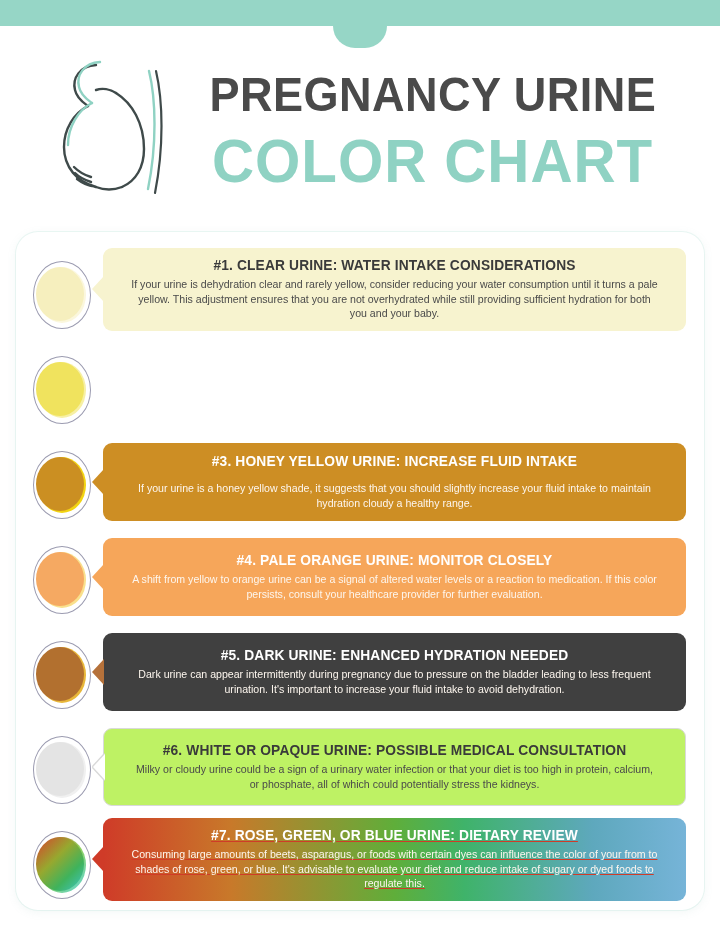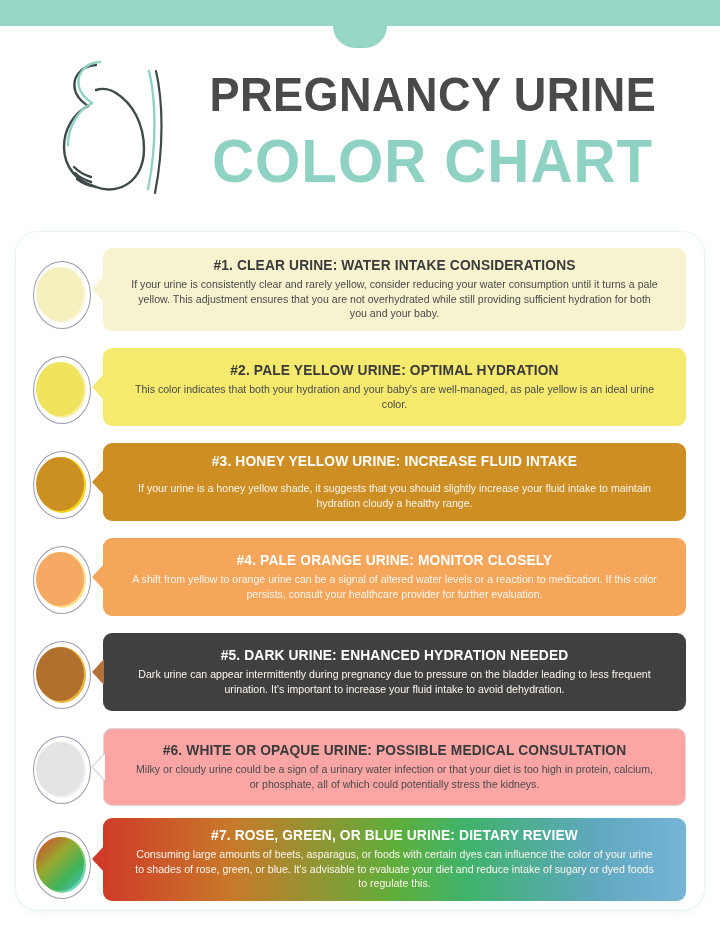--- a/index.html
+++ b/index.html
@@ -161,21 +161,21 @@
     left: -11px;
     top: 50%;
     transform: translateY(-50%);
     width: 0; height: 0;
     border-top: 13px solid transparent;
     border-bottom: 13px solid transparent;
     border-right: 12px solid currentColor;
   }
   .bar.outlined {
     border: 1.2px solid #d9d9d9;
-    background: #fca5a5;
+    background: #bef264;
   }
   .bar.outlined::before {
     border-right-color: #ffffff;
     filter: drop-shadow(-1px 0 0 #d9d9d9) drop-shadow(0 -1px 0 #d9d9d9) drop-shadow(0 1px 0 #d9d9d9);
   }
   .bar-title {
     font-family: "Liberation Sans Narrow", "Liberation Sans", sans-serif;
     font-weight: bold;
     font-size: 14.5px;
     letter-spacing: 0.15px;
@@ -236,32 +236,28 @@
 
 <div class="rows" id="rows">
     <div class="row">
       <div class="swatch">
         <div class="ring"></div>
         <div class="halo" style="background: rgb(251, 247, 221);"></div>
         <div class="fill" style="background: rgb(246, 239, 190);"></div>
       </div>
       <div class="bar dark-text" style="background: rgb(247, 243, 207); color: rgb(247, 243, 207);">
         <div class="bar-title">#1.  CLEAR URINE: WATER INTAKE CONSIDERATIONS</div>
-        <div class="bar-body">If your urine is consistently clear and rarely yellow, consider reducing your water consumption until it turns a pale yellow. This adjustment ensures that you are not overhydrated while still providing sufficient hydration for both you and your baby.</div>
+        <div class="bar-body">If your urine is dehydration clear and rarely yellow, consider reducing your water consumption until it turns a pale yellow. This adjustment ensures that you are not overhydrated while still providing sufficient hydration for both you and your baby.</div>
       </div>
     </div>
     <div class="row">
       <div class="swatch">
         <div class="ring"></div>
         <div class="halo" style="background: rgb(247, 240, 164);"></div>
         <div class="fill" style="background: rgb(240, 227, 94);"></div>
-      </div>
-      <div class="bar dark-text" style="background: rgb(246, 234, 110); color: rgb(246, 234, 110);">
-        <div class="bar-title">#2. PALE YELLOW URINE: OPTIMAL HYDRATION</div>
-        <div class="bar-body">This color indicates that both your hydration and your baby's are well-managed, as pale yellow is an ideal urine color.</div>
       </div>
     </div>
     <div class="row">
       <div class="swatch">
         <div class="ring"></div>
         <div class="halo" style="background: rgb(242, 212, 19);"></div>
         <div class="fill" style="background: rgb(203, 143, 34);"></div>
       </div>
       <div class="bar light-text" style="background: rgb(205, 142, 36); color: rgb(205, 142, 36); gap: 8px;">
         <div class="bar-title">#3. HONEY YELLOW URINE: INCREASE FLUID INTAKE</div>
@@ -300,18 +296,18 @@
         <div class="bar-title">#6. WHITE OR OPAQUE URINE: POSSIBLE MEDICAL CONSULTATION</div>
         <div class="bar-body">Milky or cloudy urine could be a sign of a urinary water infection or that your diet is too high in protein, calcium, or phosphate, all of which could potentially stress the kidneys.</div>
       </div>
     </div>
     <div class="row">
       <div class="swatch">
         <div class="ring"></div>
         <div class="halo" style="background-image: linear-gradient(135deg, rgb(232, 106, 74) 0%, rgb(143, 208, 90) 50%, rgb(95, 214, 221) 100%);"></div>
         <div class="fill" style="background-image: linear-gradient(135deg, rgb(216, 65, 44) 0%, rgb(151, 168, 47) 40%, rgb(63, 179, 92) 70%, rgb(62, 198, 200) 100%);"></div>
       </div>
-      <div class="bar light-text" style="background-image: linear-gradient(90deg, rgb(207, 59, 40) 0%, rgb(200, 121, 42) 22%, rgb(95, 174, 58) 50%, rgb(63, 179, 106) 62%, rgb(94, 168, 189) 84%, rgb(118, 180, 216) 100%); color: rgb(207, 59, 40);">
+      <div class="bar light-text" style="background-image: linear-gradient(90deg, rgb(207, 59, 40) 0%, rgb(200, 121, 42) 22%, rgb(95, 174, 58) 50%, rgb(63, 179, 106) 62%, rgb(94, 168, 189) 84%, rgb(118, 180, 216) 100%); color: rgb(207, 59, 40); text-decoration: underline;">
         <div class="bar-title">#7. ROSE, GREEN, OR BLUE URINE: DIETARY REVIEW</div>
-        <div class="bar-body">Consuming large amounts of beets, asparagus, or foods with certain dyes can influence the color of your urine to shades of rose, green, or blue. It's advisable to evaluate your diet and reduce intake of sugary or dyed foods to regulate this.</div>
+        <div class="bar-body">Consuming large amounts of beets, asparagus, or foods with certain dyes can influence the color of your from to shades of rose, green, or blue. It's advisable to evaluate your diet and reduce intake of sugary or dyed foods to regulate this.</div>
       </div>
     </div>
   </div>
 
 </body></html>

